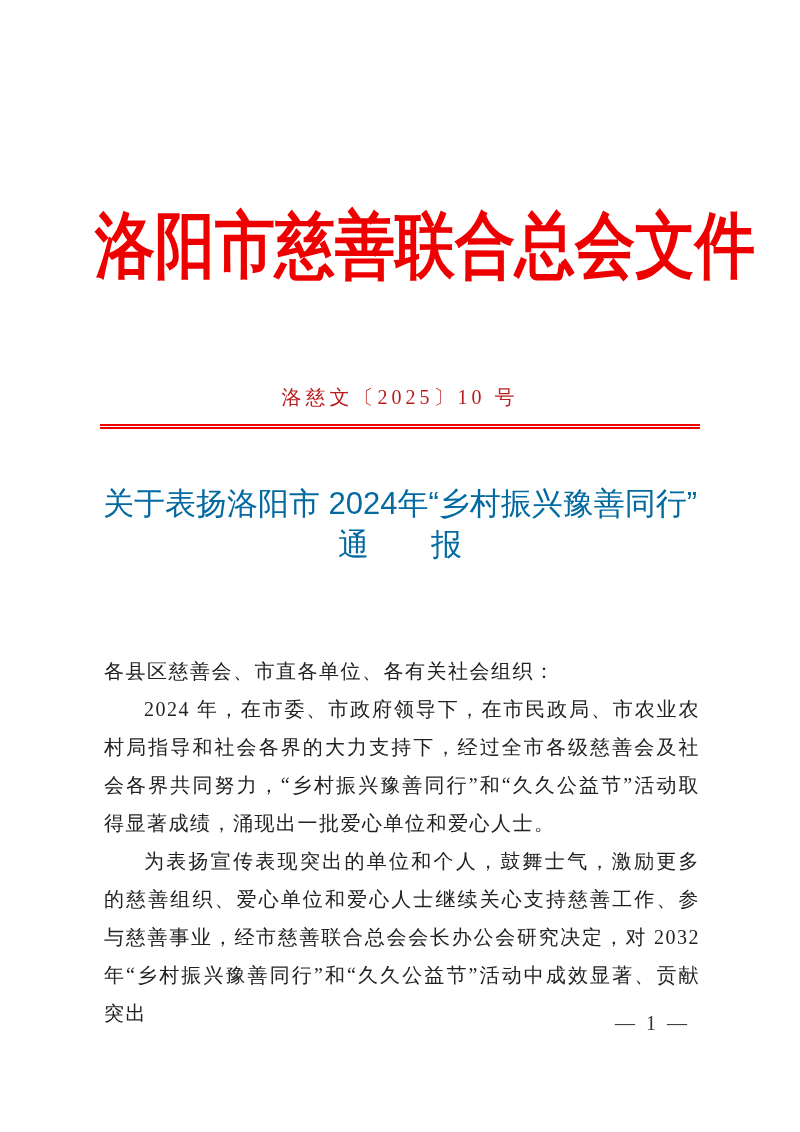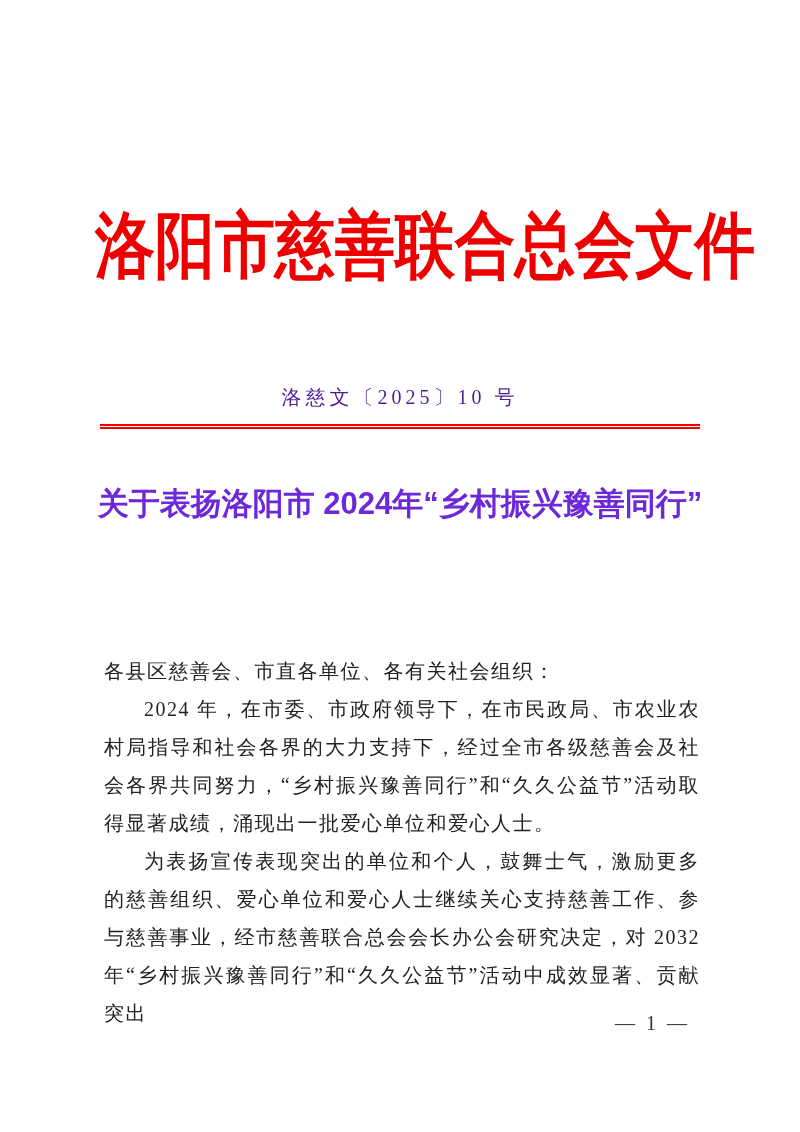--- a/index.html
+++ b/index.html
@@ -31,42 +31,42 @@
     transform-origin: center;
   }
   .doc-number {
     position: absolute;
     top: 380px;
     left: 0;
     width: 100%;
     text-align: center;
     font-size: 20px;
     letter-spacing: 4px;
-    color: #4c1d95;
+    color: #b91c1c;
   }
   .red-rule {
     position: absolute;
     top: 420px;
     left: 100px;
     width: 600px;
     height: 5px;
     border-top: 2px solid #ee0000;
     border-bottom: 2px solid #ee0000;
   }
   .doc-title {
     position: absolute;
     top: 479px;
     left: 90px;
     width: 620px;
     text-align: center;
     font-family: "Liberation Sans", "DejaVu Sans", sans-serif;
-    font-weight: bold;
+    font-weight: normal;
     font-size: 31px;
     line-height: 41px;
-    color: #6d28d9;
+    color: #0369a1;
   }
   .body-text {
     position: absolute;
     top: 648px;
     left: 104px;
     width: 596px;
     font-size: 20px;
     line-height: 38px;
     letter-spacing: 1.5px;
     text-align: justify;
@@ -90,20 +90,21 @@
 <div class="page">
 
   <div class="letterhead">洛阳市慈善联合总会文件</div>
 
   <div class="doc-number">洛慈文〔2025〕10 号</div>
 
   <div class="red-rule"></div>
 
   <div class="doc-title">
     <div>关于表扬洛阳市 2024年“乡村振兴豫善同行”</div>
+    <div>通　　报</div>
   </div>
 
   <div class="body-text">
     <p class="salutation">各县区慈善会、市直各单位、各有关社会组织：</p>
     <p class="para">2024 年，在市委、市政府领导下，在市民政局、市农业农村局指导和社会各界的大力支持下，经过全市各级慈善会及社会各界共同努力，“乡村振兴豫善同行”和“久久公益节”活动取得显著成绩，涌现出一批爱心单位和爱心人士。</p>
     <p class="para">为表扬宣传表现突出的单位和个人，鼓舞士气，激励更多的慈善组织、爱心单位和爱心人士继续关心支持慈善工作、参与慈善事业，经市慈善联合总会会长办公会研究决定，对 2032 年“乡村振兴豫善同行”和“久久公益节”活动中成效显著、贡献突出</p>
   </div>
 
   <div class="page-number">— 1 —</div>
 

